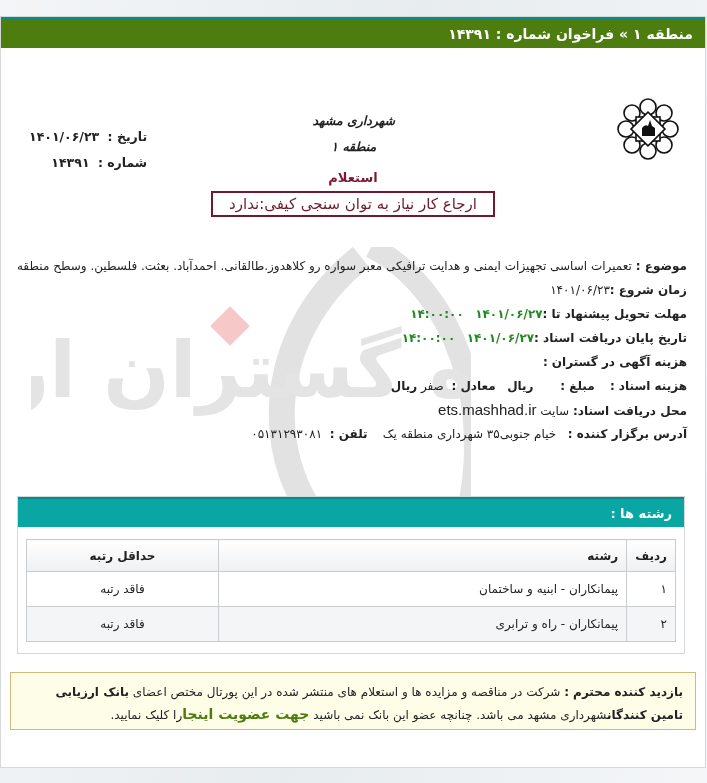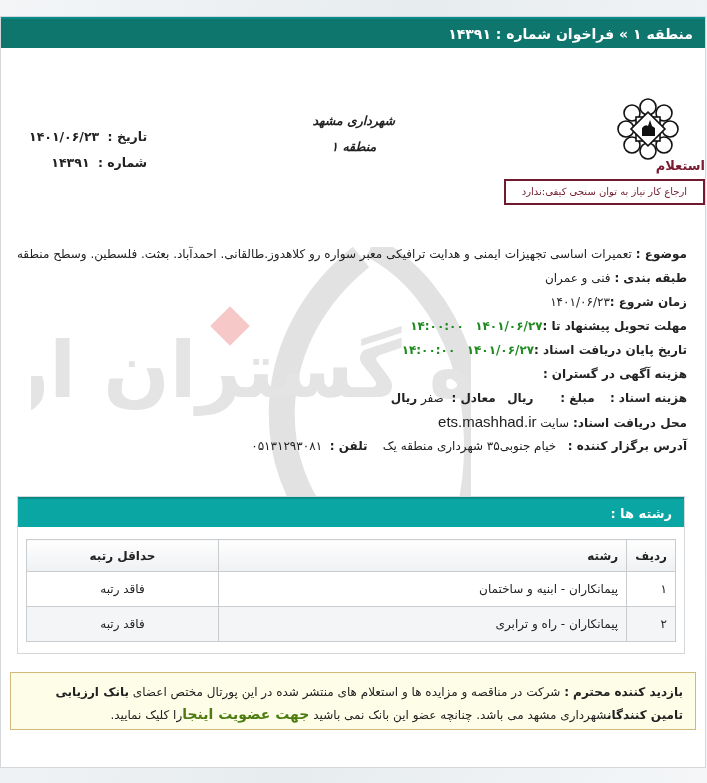--- a/index.html
+++ b/index.html
@@ -9,35 +9,35 @@
     font-family: "DejaVu Sans", sans-serif;
     direction: rtl;
     position: relative;
   }
   .top-strip { position: absolute; left: 0; top: 0; width: 707px; height: 16px; }
   .card {
     position: absolute; left: 0; top: 16px; width: 706px; height: 752px;
     background: #ffffff; border: 1px solid #d5d8da;
   }
   .title-bar {
-    height: 31px; background: #0f766e; border-top: 2px solid #078c89;
+    height: 31px; background: #4d7c0f; border-top: 2px solid #078c89;
     color: #fff; font-weight: bold; font-size: 14px;
     display: flex; align-items: center; padding-right: 12px;
   }
   .watermark { position: absolute; left: 30px; top: 230px; width: 440px; height: 290px; pointer-events: none; }
   .header-row { position: relative; height: 110px; }
   .logo { position: absolute; right: 26px; top: 50px; width: 62px; height: 62px; }
   .org { position: absolute; right: 310px; top: 60px; text-align: center; font-size: 12.5px; font-weight: bold; color: #222; line-height: 26px; font-style: italic; }
   .meta { position: absolute; left: 28px; top: 76px; font-size: 12.5px; font-weight: bold; color: #222; line-height: 26px; text-align: right; }
   .meta .v { margin-right: 4px; }
-  .mid { text-align: right; }
+  .mid { text-align: center; margin-top: 12px; }
   .estelam { color: #7b1a32; font-weight: bold; font-size: 13px; }
   .qbox {
     display: inline-block; margin-top: 6px; border: 2px solid #6f1a2e;
-    color: #6f1a2e; font-size: 10px; padding: 2px 16px; line-height: 18px;
+    color: #6f1a2e; font-size: 15px; padding: 2px 16px; line-height: 18px;
   }
   .details { position: relative; margin-top: 37px; padding-right: 18px; font-size: 12px; color: #222; }
   .details .row { height: 24px; line-height: 24px; white-space: nowrap; }
   .details .lbl { font-weight: bold; color: #222; }
   .green { color: #1f8a1f; font-weight: bold; }
   .site { font-family: "Liberation Sans", sans-serif; font-size: 15px; }
   .section {
     position: absolute; left: 17px; top: 496px; width: 668px; height: 158px;
     border: 1px solid #d5d8da; background: #fff;
   }
@@ -107,23 +107,20 @@
   <div class="mid">
     <div class="estelam">استعلام</div>
     <div class="qbox">ارجاع کار نیاز به توان سنجی کیفی:ندارد</div>
   </div>
 
   <div class="details">
     <div class="row">
       <span class="lbl">موضوع :</span><span> تعمیرات اساسی تجهیزات ایمنی و هدایت ترافیکی معبر سواره رو کلاهدوز.طالقانی. احمدآباد. بعثت. فلسطین. وسطح منطقه</span>
     </div>
     <div class="row">
-      <span class="lbl">طبقه بندی :</span><span> فنی و عمران</span>
-    </div>
-    <div class="row">
       <span class="lbl">زمان شروع :</span><span>۱۴۰۱/۰۶/۲۳</span>
     </div>
     <div class="row">
       <span class="lbl">مهلت تحویل پیشنهاد تا :</span><span class="green">۱۴۰۱/۰۶/۲۷</span>&nbsp;&nbsp;&nbsp;<span class="green">۱۴:۰۰:۰۰</span>
     </div>
     <div class="row">
       <span class="lbl">تاریخ پایان دریافت اسناد :</span><span class="green">۱۴۰۱/۰۶/۲۷</span>&nbsp;&nbsp;&nbsp;<span class="green">۱۴:۰۰:۰۰</span>
     </div>
     <div class="row">
       <span class="lbl">هزینه آگهی در گستران :</span>

